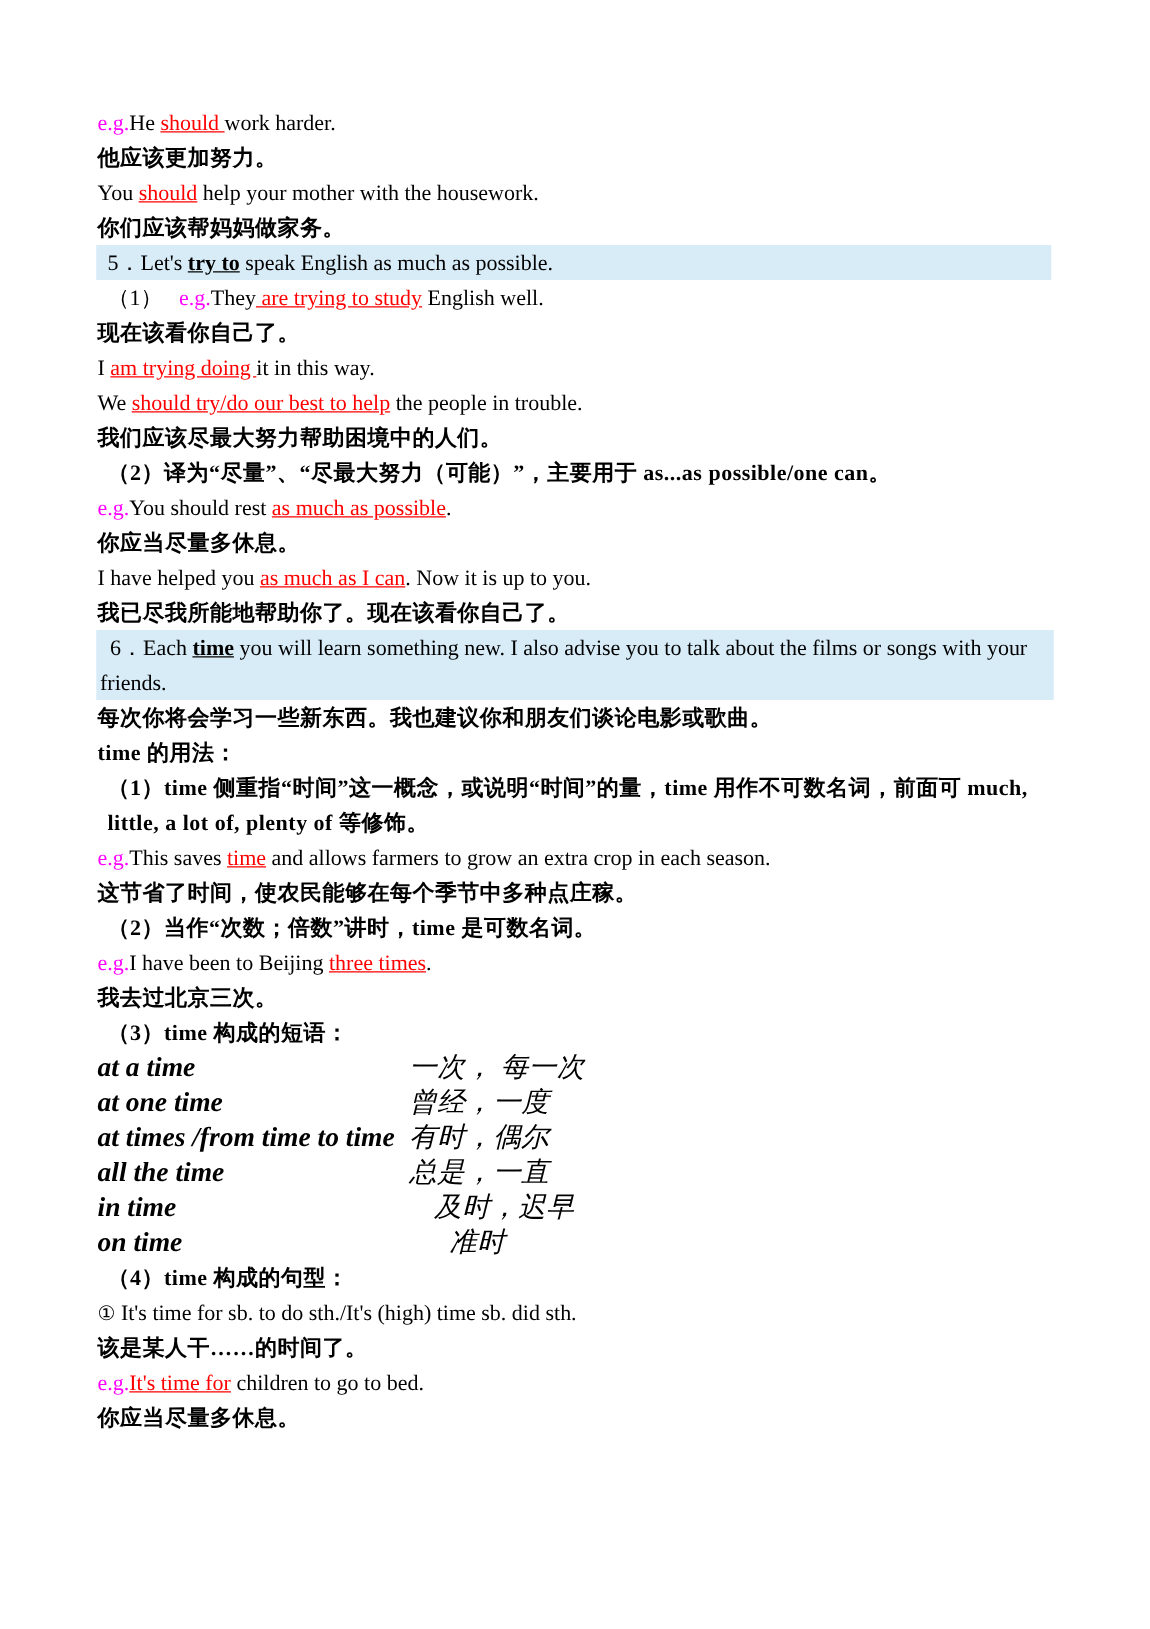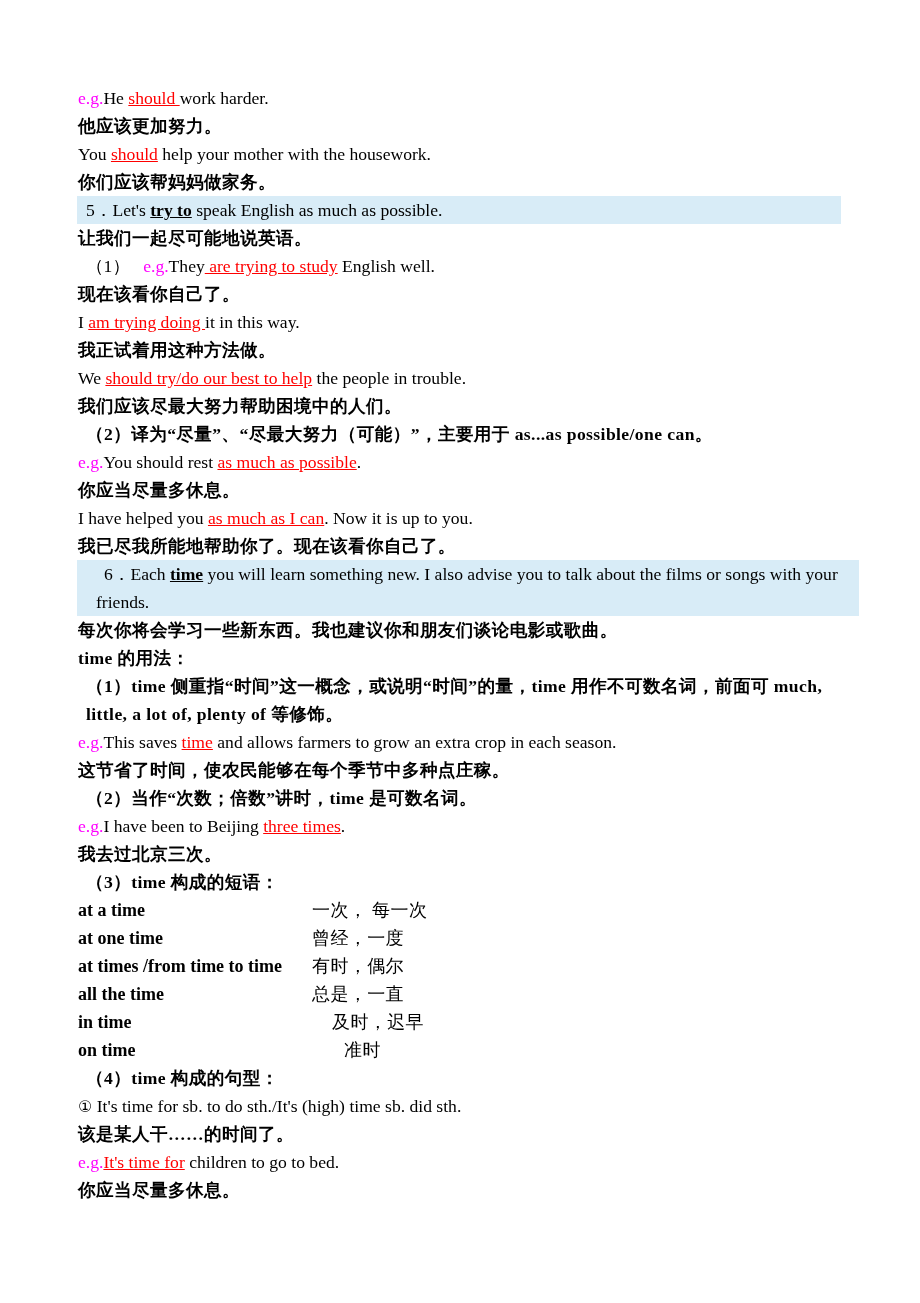--- a/index.html
+++ b/index.html
@@ -41,21 +41,21 @@
   .hl {
     background-color: #d8ecf7;
     margin-left: -1px;
     padding-left: 1px;
     width: 763px;
     box-sizing: content-box;
   }
   .hl-wide {
     background-color: #d8ecf7;
     margin-left: -1px;
-    padding-left: 19px;
+    padding-left: 3px;
     width: 763px;
   }
   .eg {
     color: #ff00ff;
     font-weight: 400;
   }
   .ru {
     color: #ff0000;
     text-decoration: underline;
     text-decoration-color: #ff0000;
@@ -68,24 +68,25 @@
   .indent1 {
     padding-left: 8px;
   }
   
   .phrases {
     border-collapse: collapse;
     margin-left: 0;
   }
   .phrases td {
     padding: 0;
-    font-size: 18px;
+    font-size: 22px;
     line-height: 28px;
     vertical-align: baseline;
     white-space: nowrap;
+    font-style: italic;
   }
   .ph-en {
     font-weight: bold;
     padding-right: 0 !important;
   }
   .ph-gap-a { width: 148px; }
   .ph-cn {
     letter-spacing: 0.4px;
   }
   .circled {
@@ -105,29 +106,27 @@
     <div class="ln"><span class="eg">e.g.</span><span>He </span><span class="ru">should </span><span>work harder.</span></div>
 
     <div class="ln cjk">他应该更加努力。</div>
 
     <div class="ln"><span>You </span><span class="ru">should</span><span> help your mother with the housework.</span></div>
 
     <div class="ln cjk">你们应该帮妈妈做家务。</div>
 
     <div class="ln hl"><span class="indent1">5．</span><span>Let's </span><span class="b">try to</span><span> speak English as much as possible.</span></div>
 
-    <div class="ln cjk">让我们一起尽可能地说英语。</div>
 
     <div class="ln"><span class="indent1">（1）</span><span class="nowrapsp">   </span><span class="eg">e.g.</span><span>They</span><span class="ru"> are trying to study</span><span> English well.</span></div>
 
     <div class="ln cjk">现在该看你自己了。</div>
 
     <div class="ln"><span>I </span><span class="ru">am trying doing </span><span>it in this way.</span></div>
 
-    <div class="ln cjk">我正试着用这种方法做。</div>
 
     <div class="ln"><span>We </span><span class="ru">should try/do our best to help</span><span> the people in trouble.</span></div>
 
     <div class="ln cjk">我们应该尽最大努力帮助困境中的人们。</div>
 
     <div class="ln cjk indent1">（2）译为“尽量”、“尽最大努力（可能）”，主要用于  as...as possible/one can。</div>
 
     <div class="ln"><span class="eg">e.g.</span><span>You should rest </span><span class="ru">as much as possible</span><span>.</span></div>
 
     <div class="ln cjk">你应当尽量多休息。</div>

